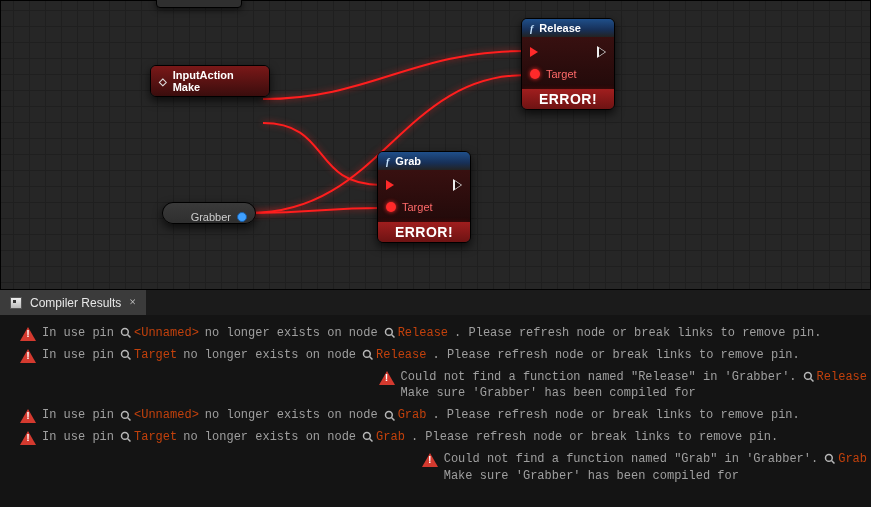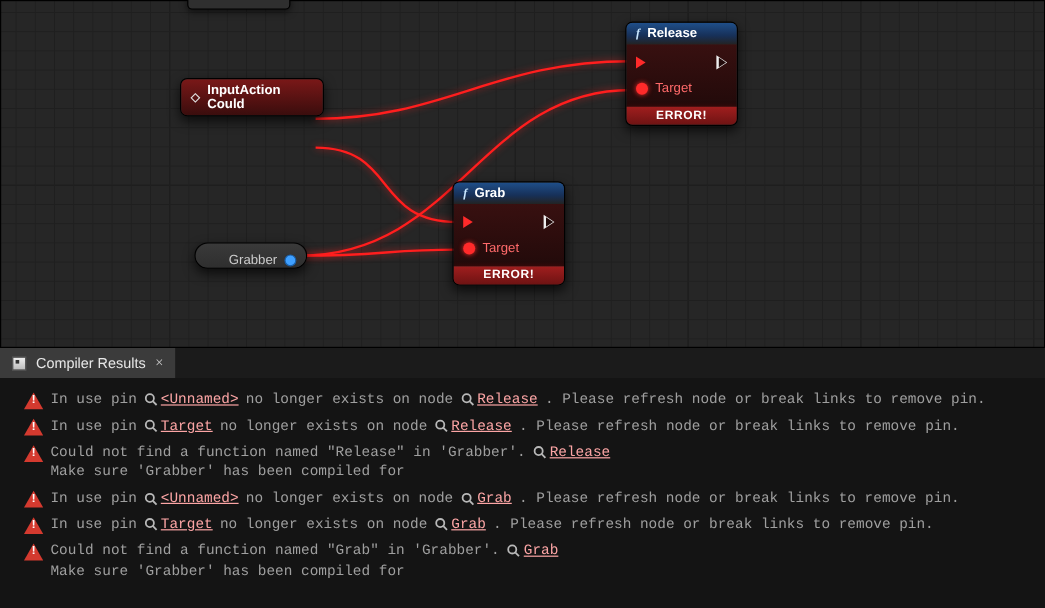--- a/index.html
+++ b/index.html
@@ -92,21 +92,21 @@
   .pin-dot {
     width: 10px; height: 10px; border-radius: 50%;
   }
   .red-dot { background: #ff2a2a; box-shadow: 0 0 4px #ff2a2a; }
   .cyan-dot { background: #6cd2ff; border:1px solid #3a90b8; }
   .blue-dot { background: #3fa0ff; border:1px solid #1a5fa8; }
   .err-bar {
     background: linear-gradient(#a01e1e, #6e1313);
     text-align: center;
     color: #fff;
-    font-size: 10px;
+    font-size: 14px;
     font-weight: 700;
     letter-spacing: .5px;
     padding: 2px 0;
     box-shadow: 0 2px 6px rgba(255,0,0,.4);
   }
   
   #n-input   { left: 149px; top: 64px;  width: 120px; }
   #n-release { left: 520px; top: 17px;  width: 94px; }
   #n-grab    { left: 376px; top: 150px; width: 94px; }
   #n-grabber {
@@ -183,22 +183,22 @@
   }
   .msg .warn::after{
     content:"!"; position:absolute; left:0; width:16px; text-align:center;
     top:1px; color:#fff; font-size:10px; font-weight:700;
   }
   .mag {
     display:inline-flex; align-items:center; gap:2px;
     color:#b8b8b8;
   }
   .mag svg { width:12px; height:12px; }
-  .lk { text-decoration: underline; color:#fca5a5; cursor:pointer; }
-  .msg-multiline { align-items:flex-start; }
+  .lk { color:#c2410c; cursor:pointer; }
+  .msg-multiline { align-items:flex-start;justify-content:flex-end; }
   .msg-multiline .textblock { display:flex; flex-direction:column; }
 </style>
 </head>
 <body>
 
 <div class="graph">
   <div class="ghost"></div>
 
   <svg class="wires">
 
@@ -207,21 +207,21 @@
     <path d="M262,122 C330,122 310,184 380,184" stroke="#ff1e1e" stroke-width="2" fill="none" filter="drop-shadow(0 0 3px #ff1e1ea0)"></path>
 
     <path d="M249,212 C380,212 400,74 525,74" stroke="#ff1e1e" stroke-width="2" fill="none" filter="drop-shadow(0 0 3px #ff1e1ea0)"></path>
 
     <path d="M249,212 C320,212 320,207 381,207" stroke="#ff1e1e" stroke-width="2" fill="none" filter="drop-shadow(0 0 3px #ff1e1ea0)"></path>
   </svg>
 
   <div id="n-input" class="node">
     <div class="hdr hdr-red">
       <span class="ico ico-dia">◇</span>
-      <span>InputAction Could</span>
+      <span>InputAction Make</span>
     </div>
   </div>
 
   <div id="n-release" class="node">
     <div class="hdr hdr-blue">
       <span class="ico ico-f">f</span>
       <span>Release</span>
     </div>
     <div class="body">
       <div class="row between">

